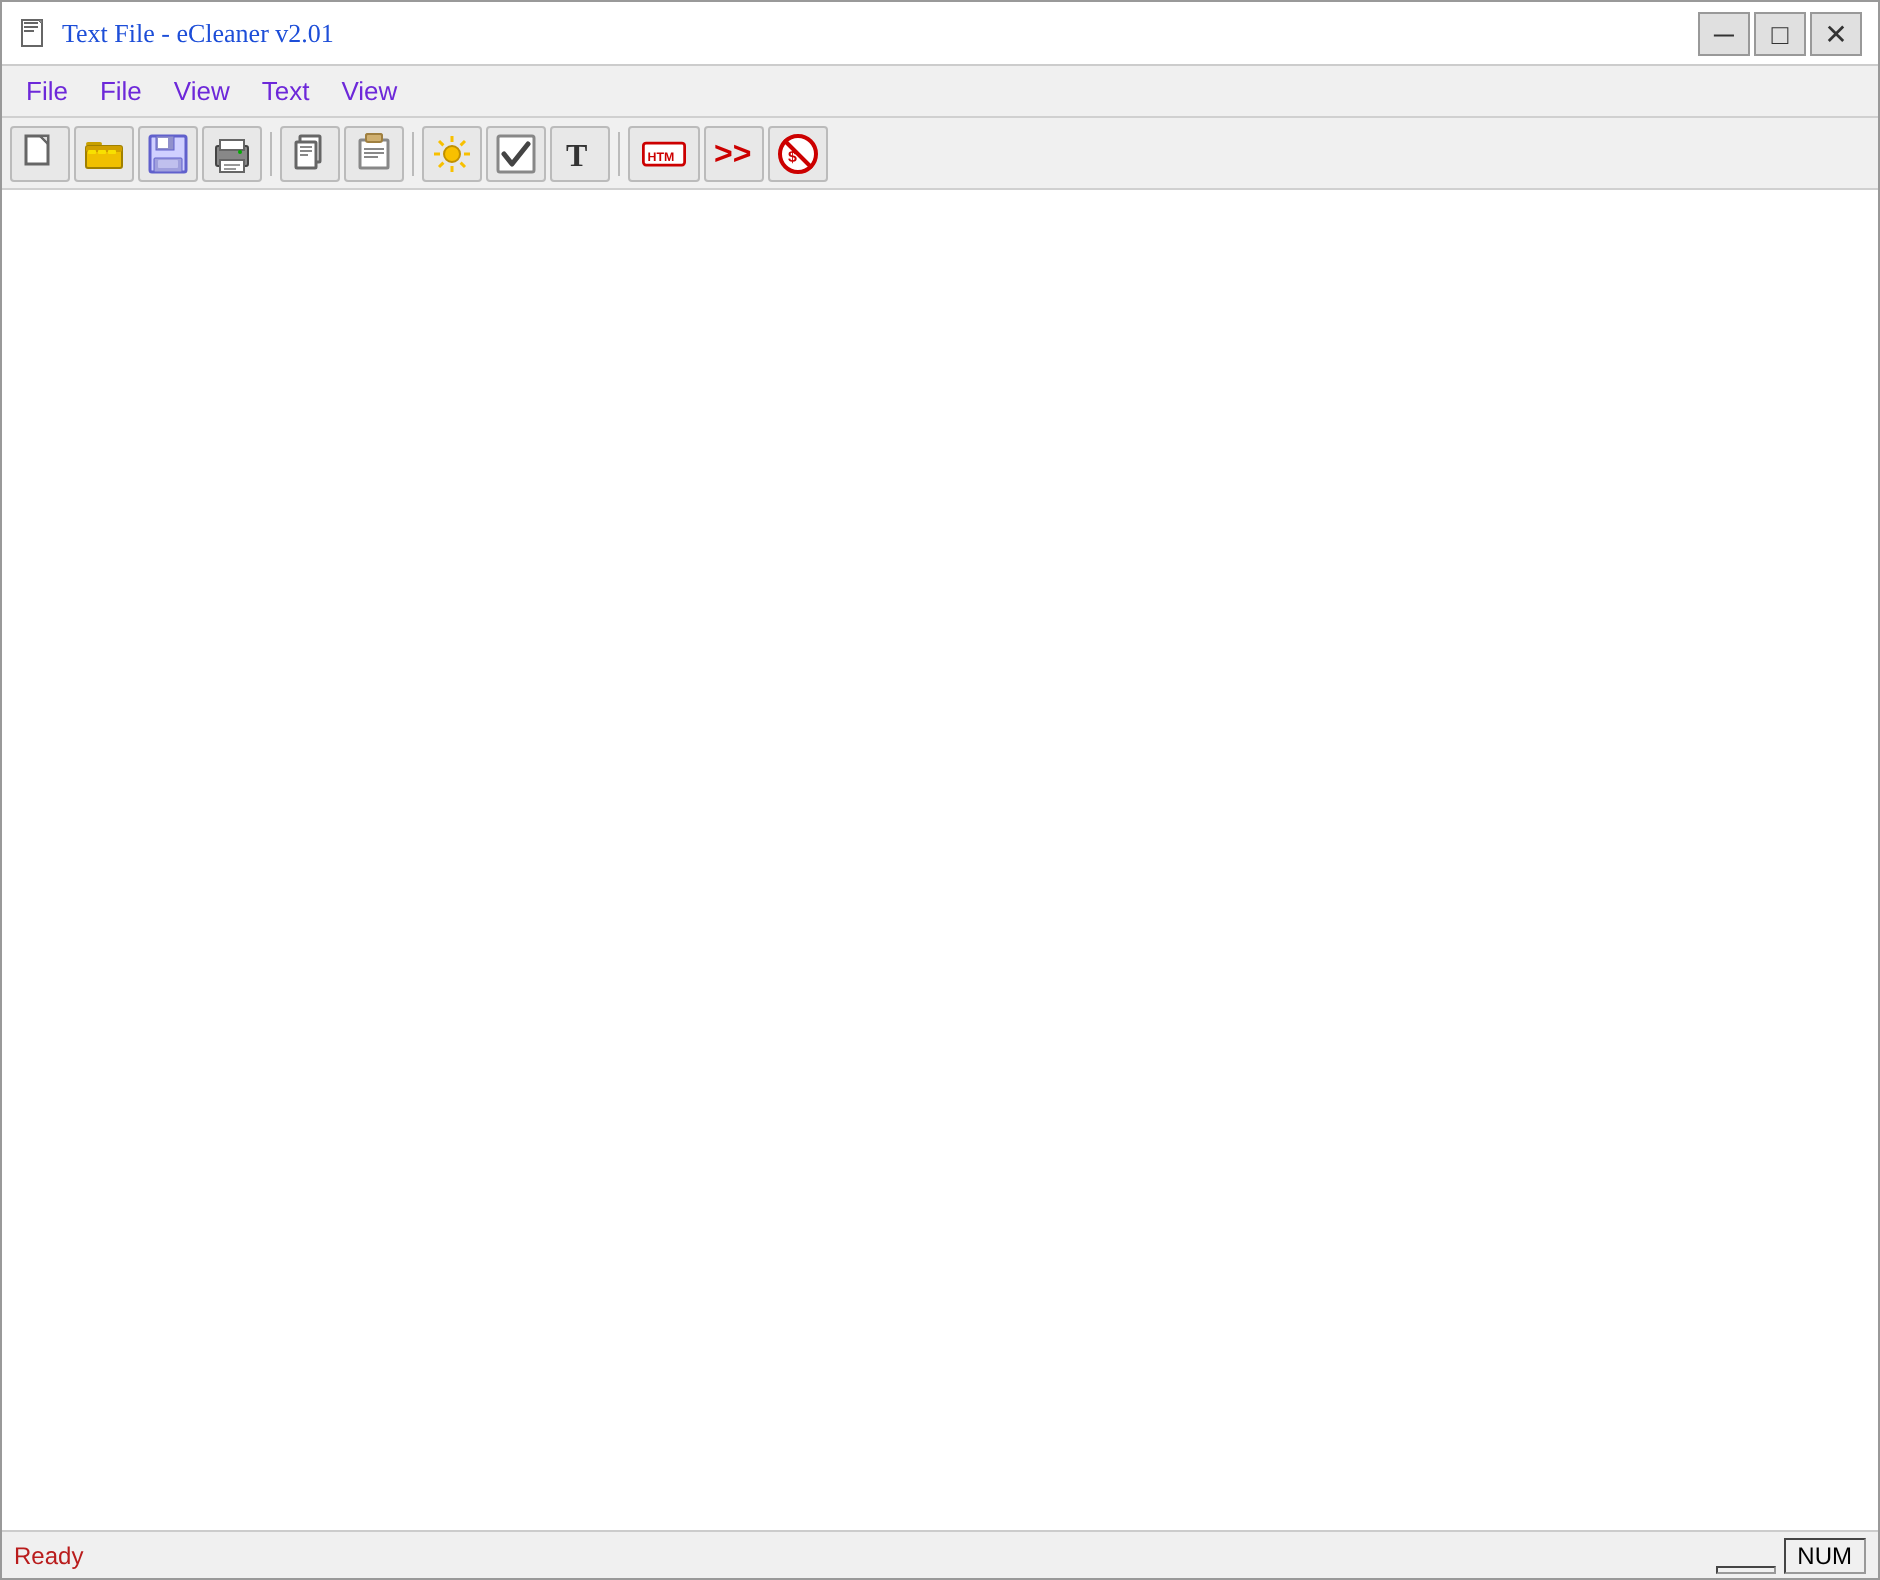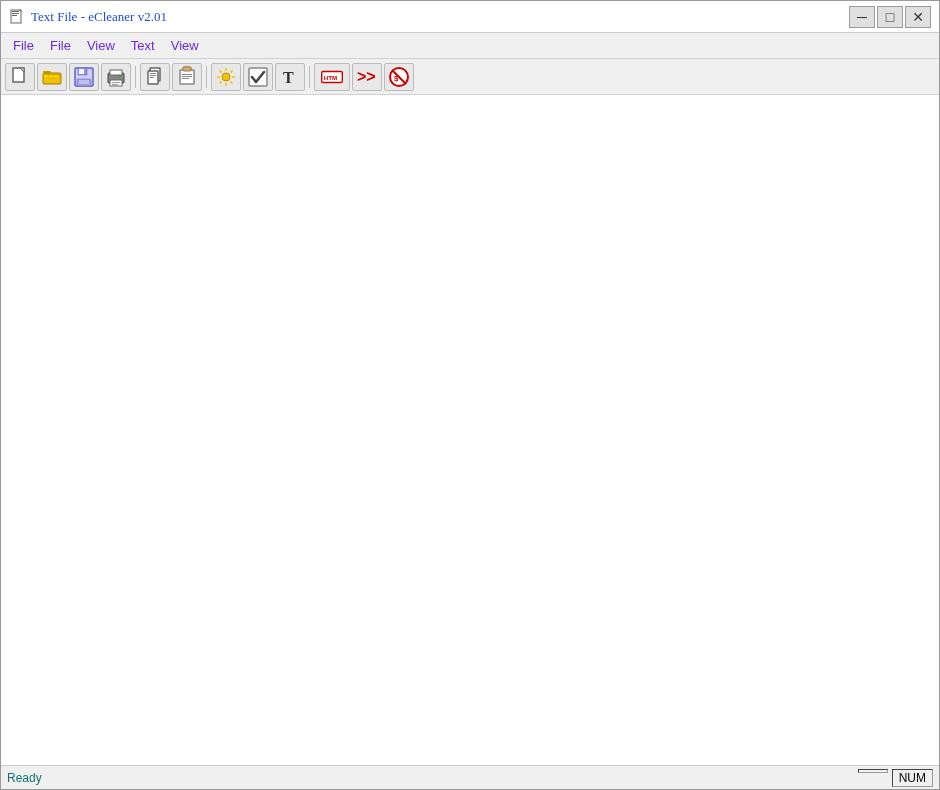--- a/index.html
+++ b/index.html
@@ -164,26 +164,26 @@
       display: flex;
       align-items: center;
       justify-content: space-between;
       padding: 0 6px;
       border-top: 1px solid #ccc;
       flex-shrink: 0;
     }
 
     .statusbar-left {
       font-size: 12px;
-      color: #0f766e;
+      color: #b91c1c;
     }
 
     .statusbar-right {
       display: flex;
-      align-items: flex-start;
+      align-items: flex-end;
       gap: 4px;
     }
 
     .statusbar-panel {
       border: 1px inset #999;
       padding: 1px 6px;
       font-size: 12px;
       background: #f0f0f0;
       min-width: 30px;
       text-align: center;

